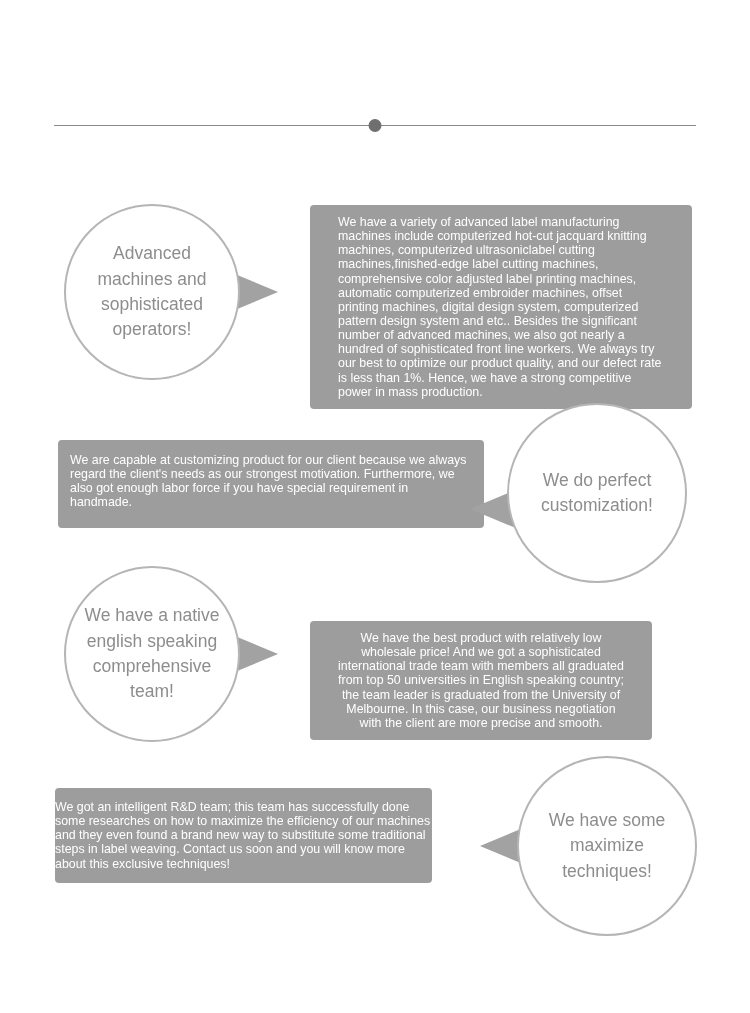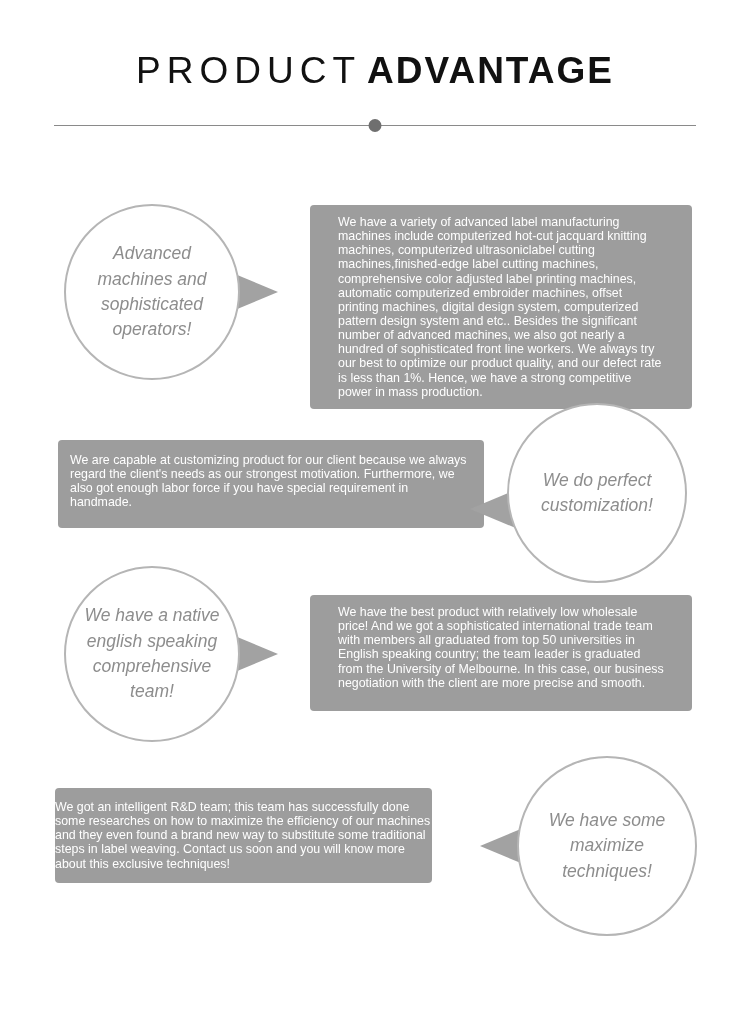--- a/index.html
+++ b/index.html
@@ -52,21 +52,20 @@
   .circle {
     position:absolute;
     border:2px solid #b5b5b5;
     border-radius:50%;
     background:#ffffff;
     display:flex;
     align-items:center;
     justify-content:center;
     text-align:center;
     z-index:2;
-    font-style:italic;
   }
   .circle p {
     width:145px;
     color:#8d8d8d;
     font-size:17.5px;
     line-height:1.45;
   }
 
   
   .pointer {
@@ -102,32 +101,31 @@
   .r1-circle  { left:64px;  top:204px; width:176px; height:176px; }
   .r1-pointer { left:230px; top:272px; }
   .r1-bubble  { left:310px; top:205px; width:382px; min-height:172px; }
 
   .r2-bubble  { left:58px;  top:440px; width:426px; min-height:88px; padding:13px 12px; }
   .r2-circle  { left:507px; top:403px; width:180px; height:180px; }
   .r2-pointer { left:470px; top:489px; }
 
   .r3-circle  { left:64px;  top:566px; width:176px; height:176px; }
   .r3-pointer { left:230px; top:634px; }
-  .r3-bubble  { left:310px; top:595px; width:382px; min-height:116px; }
+  .r3-bubble  { left:310px; top:621px; width:342px; min-height:116px;text-align:center; }
 
   .r4-bubble  { left:55px;  top:788px; width:377px; min-height:95px; padding:12px 0; }
   .r4-circle  { left:517px; top:756px; width:180px; height:180px; }
   .r4-pointer { left:480px; top:826px; }
 </style>
 </head>
 <body>
 
 <div class="page">
 
-  <h1 class="title"><span class="t-light">PRODUCT</span><span class="t-bold">ADVANTAGE</span></h1>
 
   <div class="divider">
     <span class="dot"></span>
   </div>
 
   <section>
     <div class="circle r1-circle">
       <p>Advanced machines and sophisticated operators!</p>
     </div>
     <span class="pointer pointer-right r1-pointer"></span>

